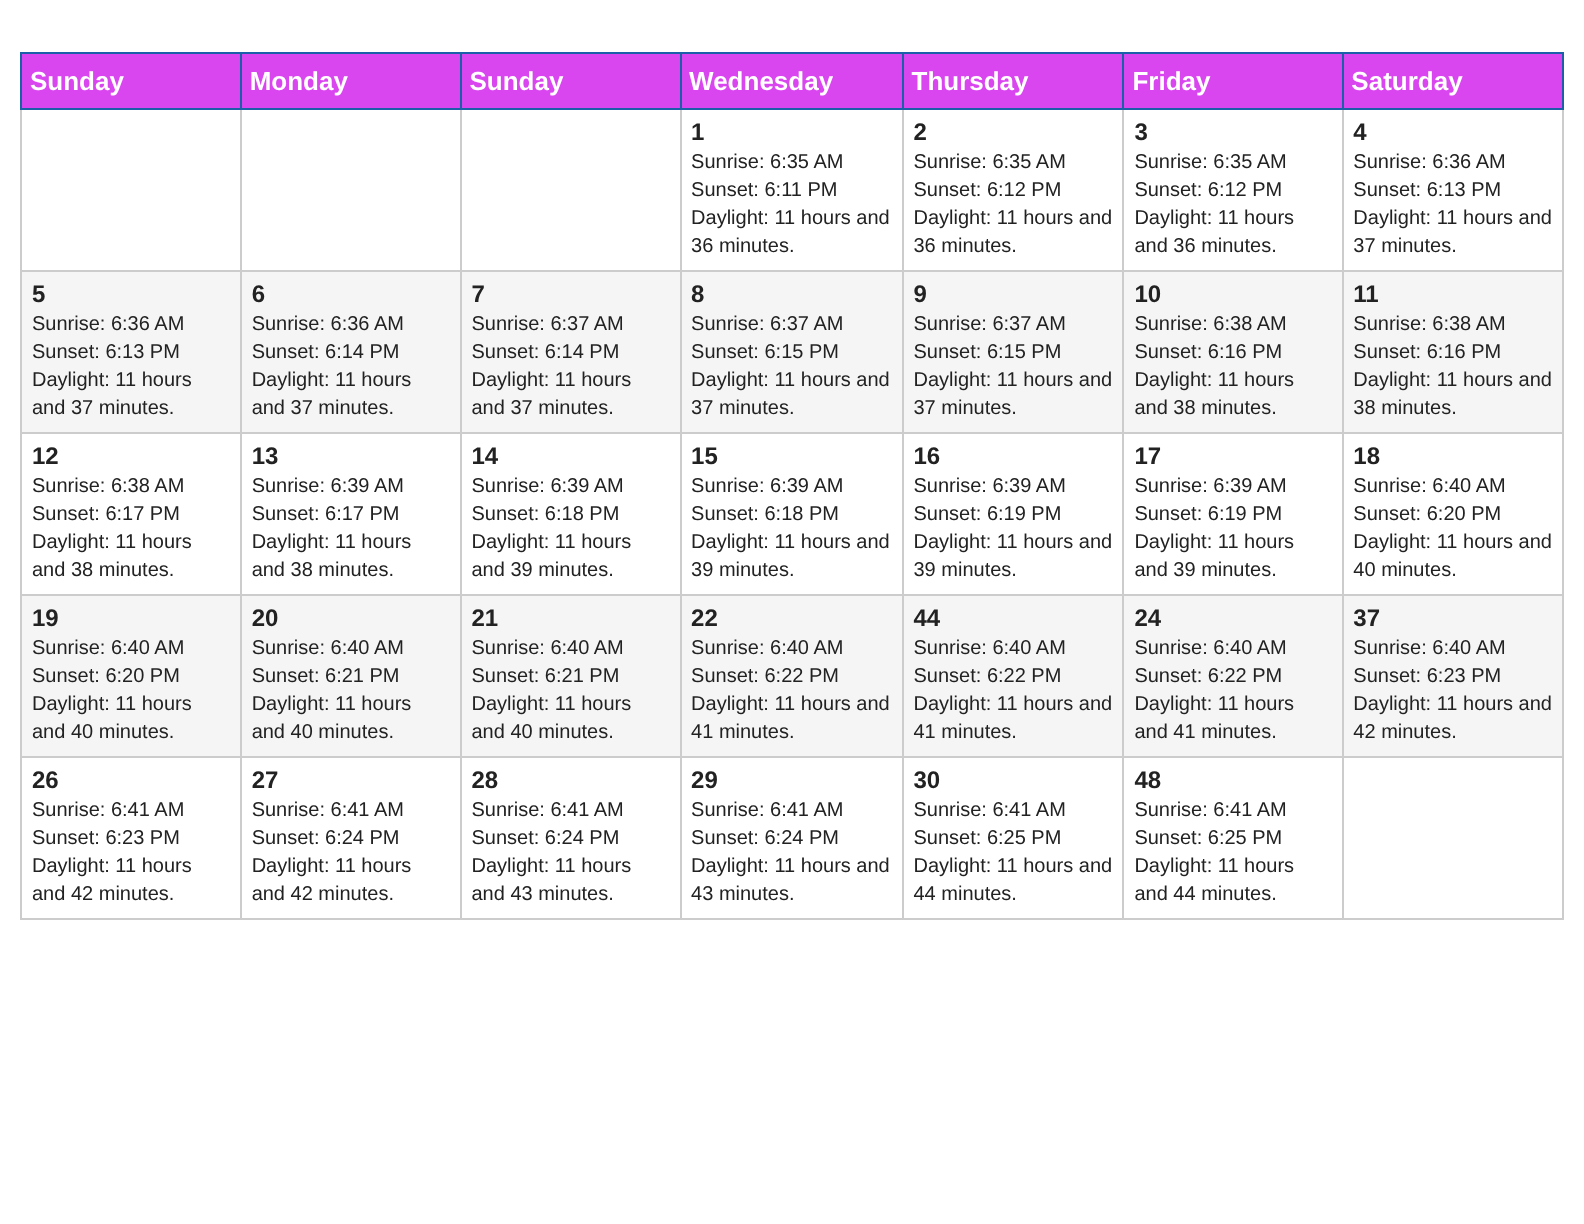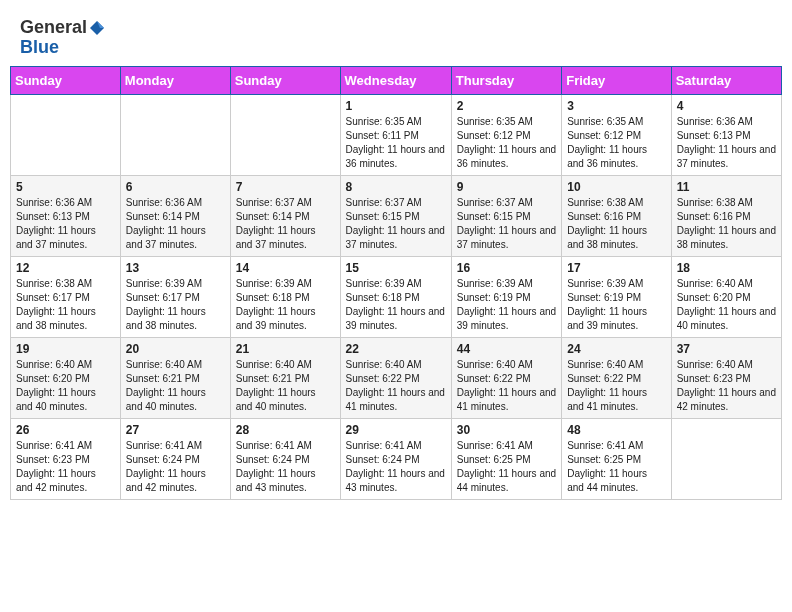--- a/index.html
+++ b/index.html
@@ -89,34 +89,20 @@
       color: #222;
     }
     .empty-cell {
       background: #fff !important;
     }
   </style>
 </head>
 <body>
 
 <div class="header">
-  <div class="logo">
-    <div>
-      <div style="display:flex;align-items:center;">
-        <span class="logo-text-general">General</span>
-        <svg width="18" height="18" viewBox="0 0 18 18" style="margin: 0 1px;">
-          <path d="M9 2 L16 9 L9 16 L2 9 Z" fill="#1a5fa8"></path>
-          <path d="M9 2 L16 9 L12 9 L9 2Z" fill="#4a90d9"></path>
-        </svg>
-      </div>
-      <div>
-        <span class="logo-text-blue">Blue</span>
-      </div>
-    </div>
-  </div>
 </div>
 
 <table class="calendar">
   <thead>
     <tr>
     <th>Sunday</th>
         <th>Monday</th>
         <th>Sunday</th>
         <th>Wednesday</th>
         <th>Thursday</th>

